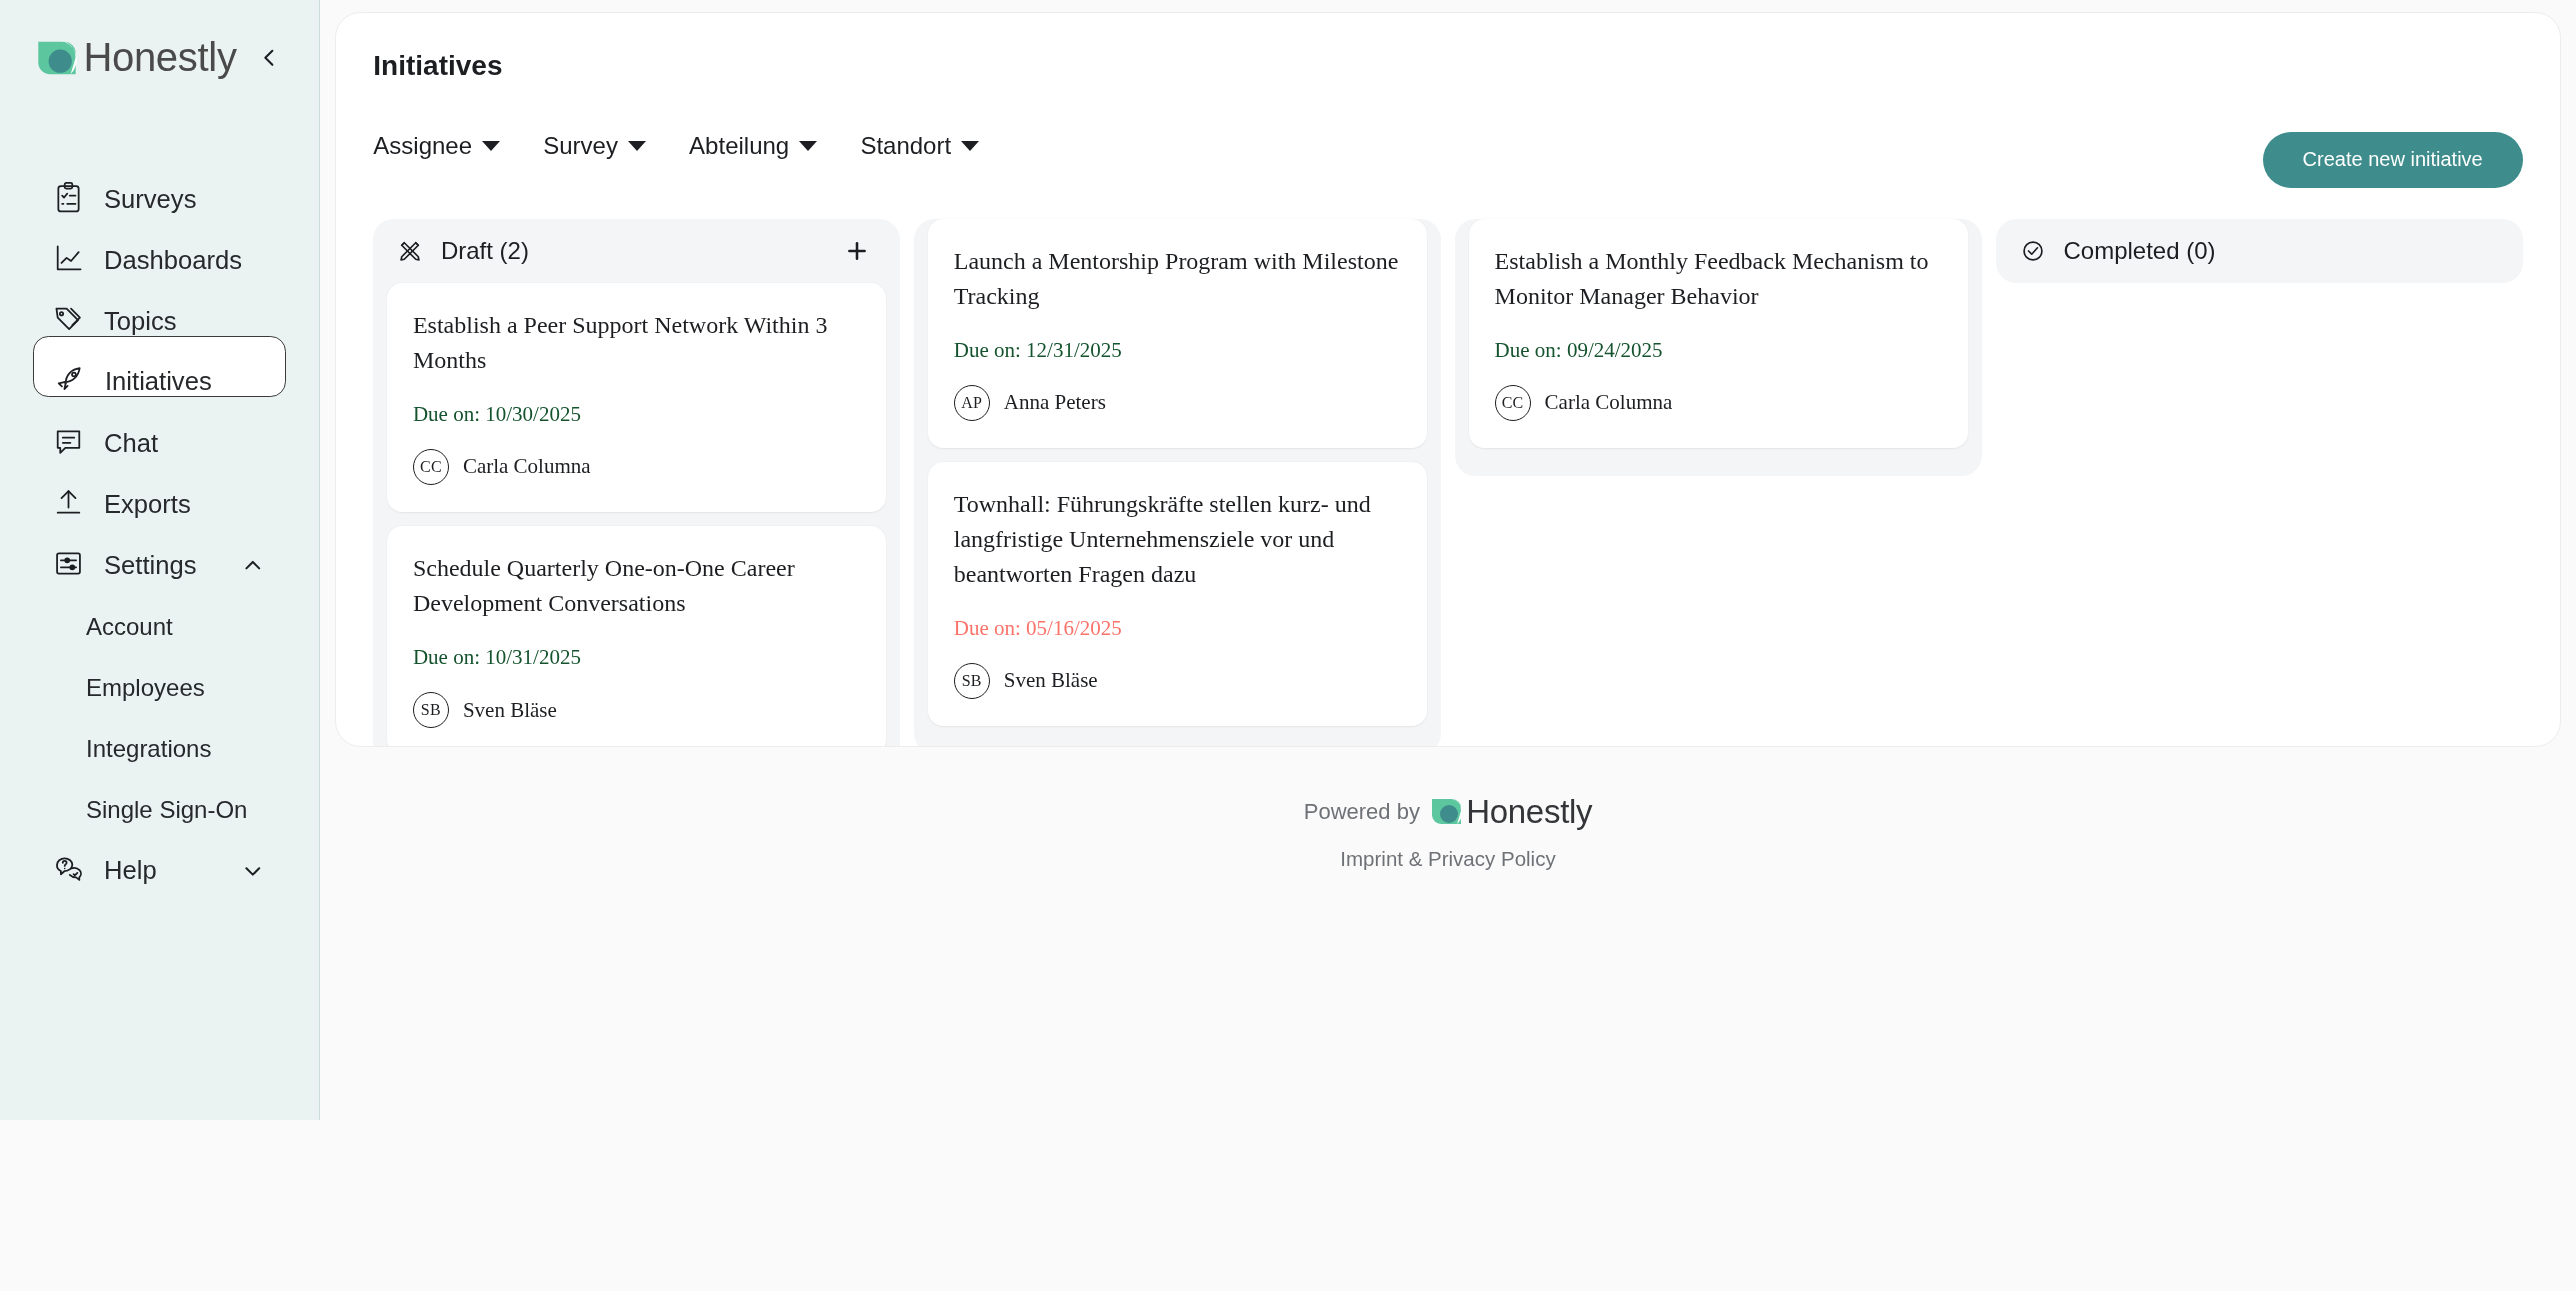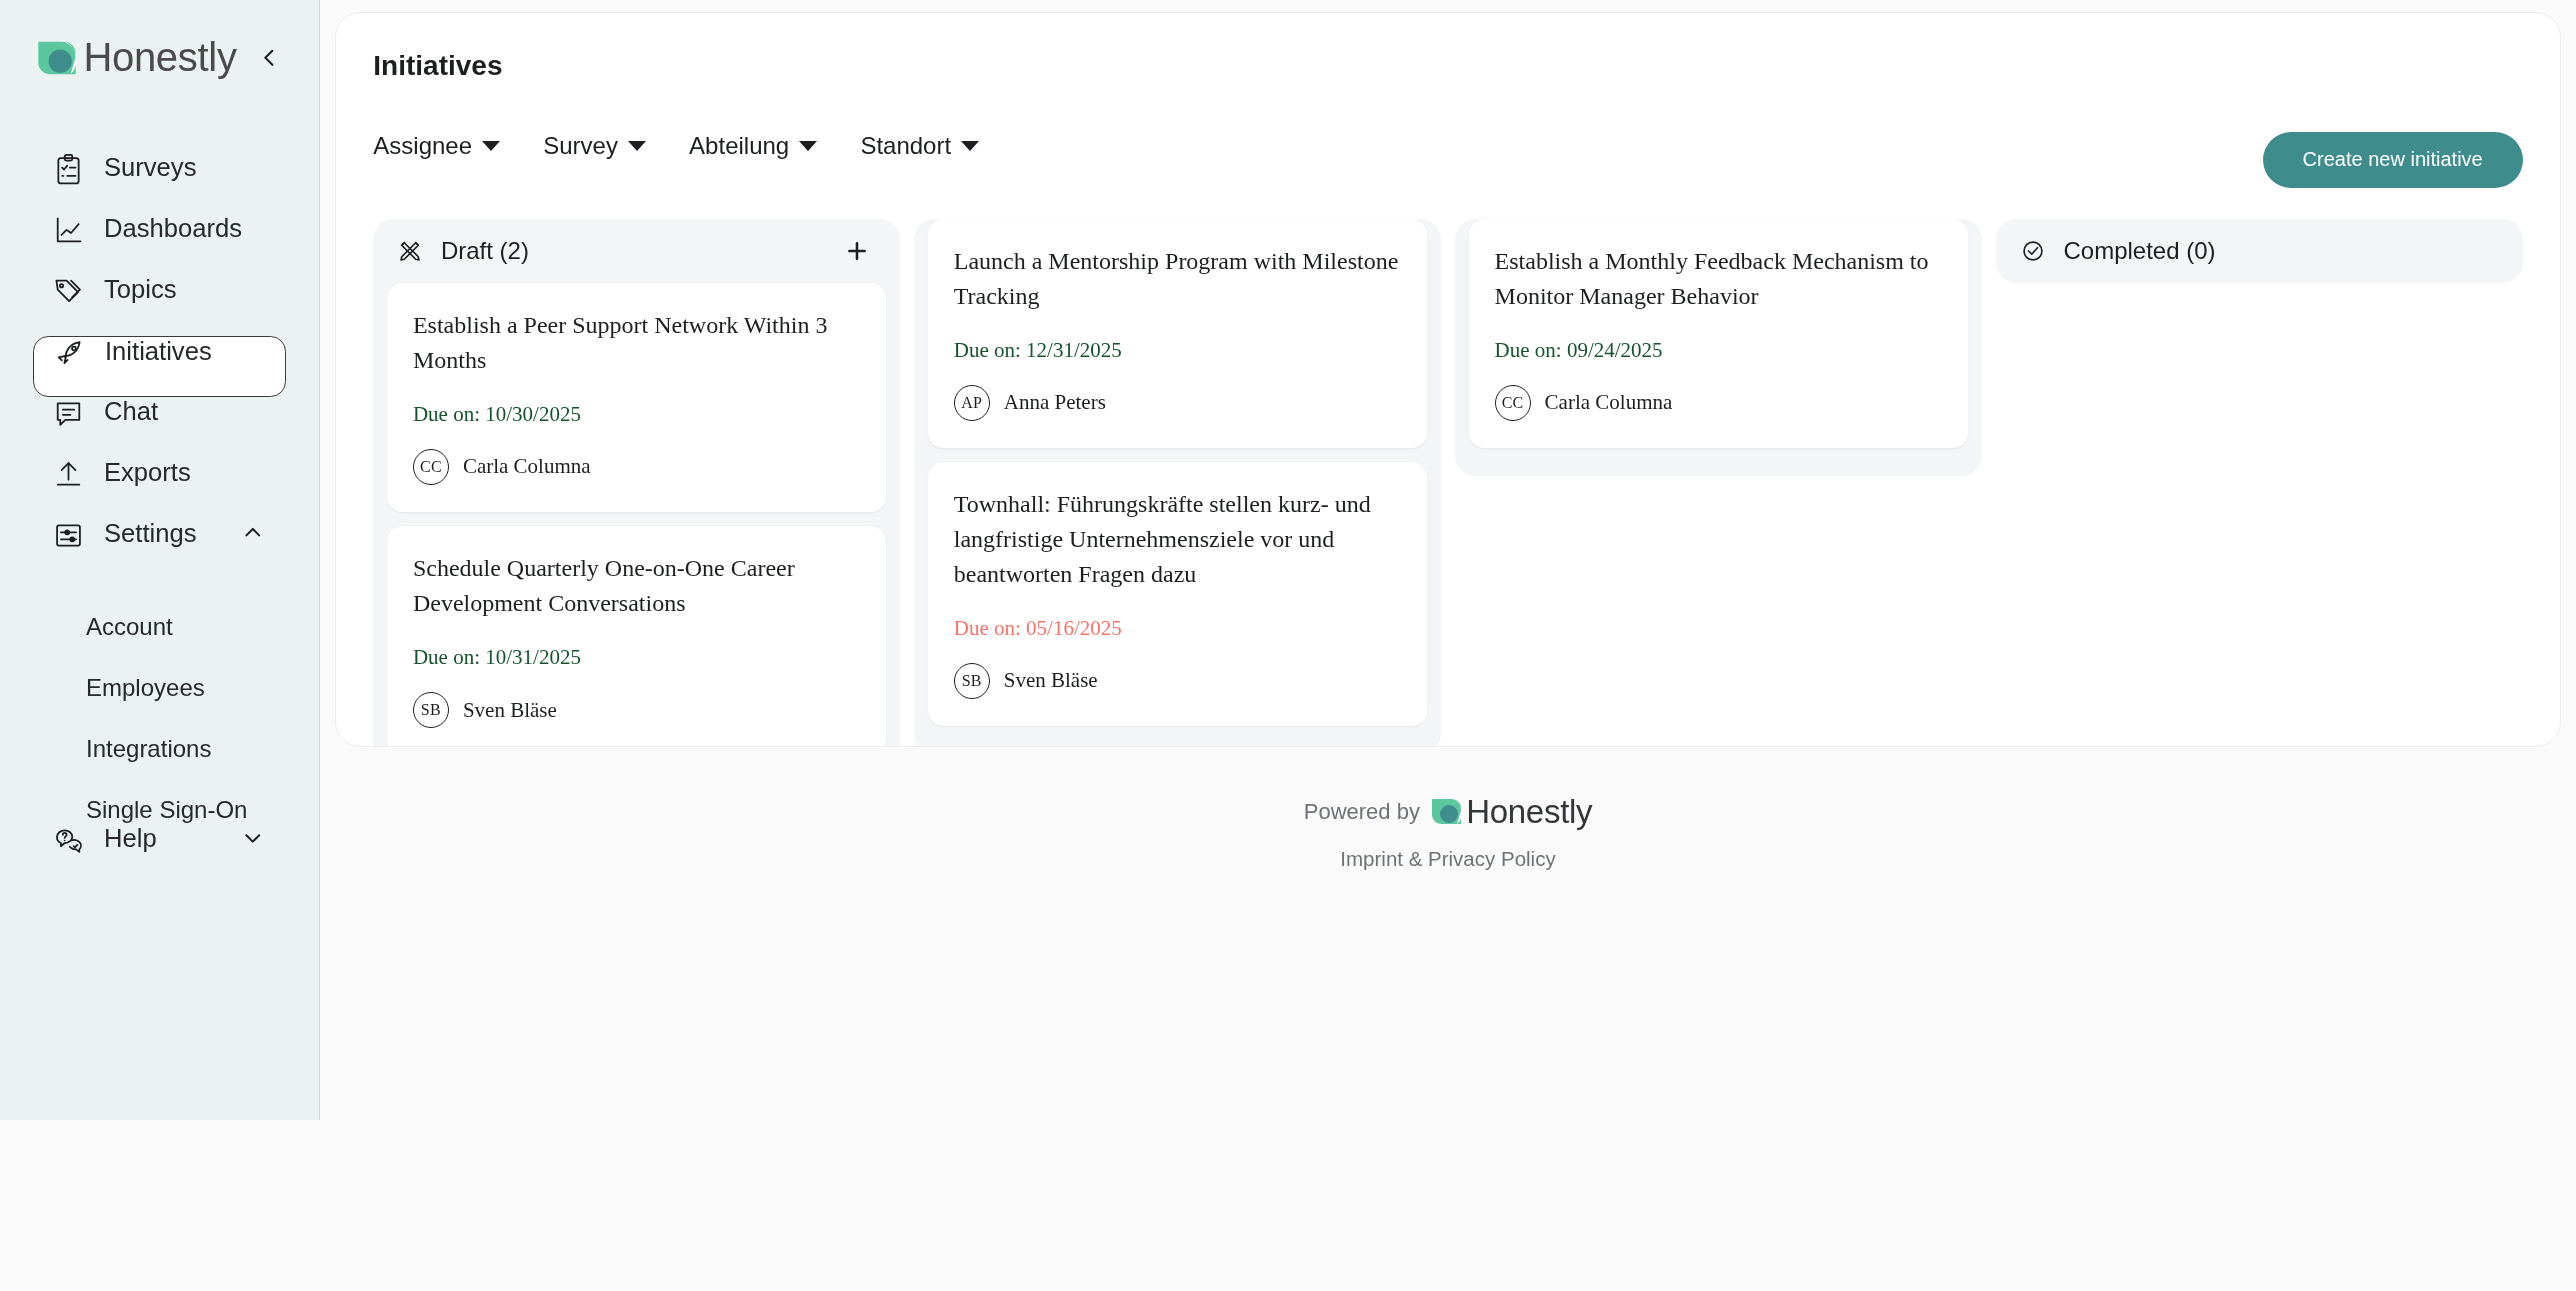--- a/index.html
+++ b/index.html
@@ -59,21 +59,21 @@
     display: flex;
     align-items: center;
     justify-content: center;
     cursor: pointer;
   }
 
   .nav-list { padding: 38px 0 0 0; }
 
   .nav-item {
     display: flex;
-    align-items: flex-start;
+    align-items: flex-end;
     height: 61px;
     margin: 0 33px 0 33px;
     padding: 0 19px;
     border-radius: 15.3px;
     cursor: pointer;
     position: relative;
   }
   .nav-item.active {
     background: #FFFFFF;
     border: 1.3px solid #3A3A3A;

